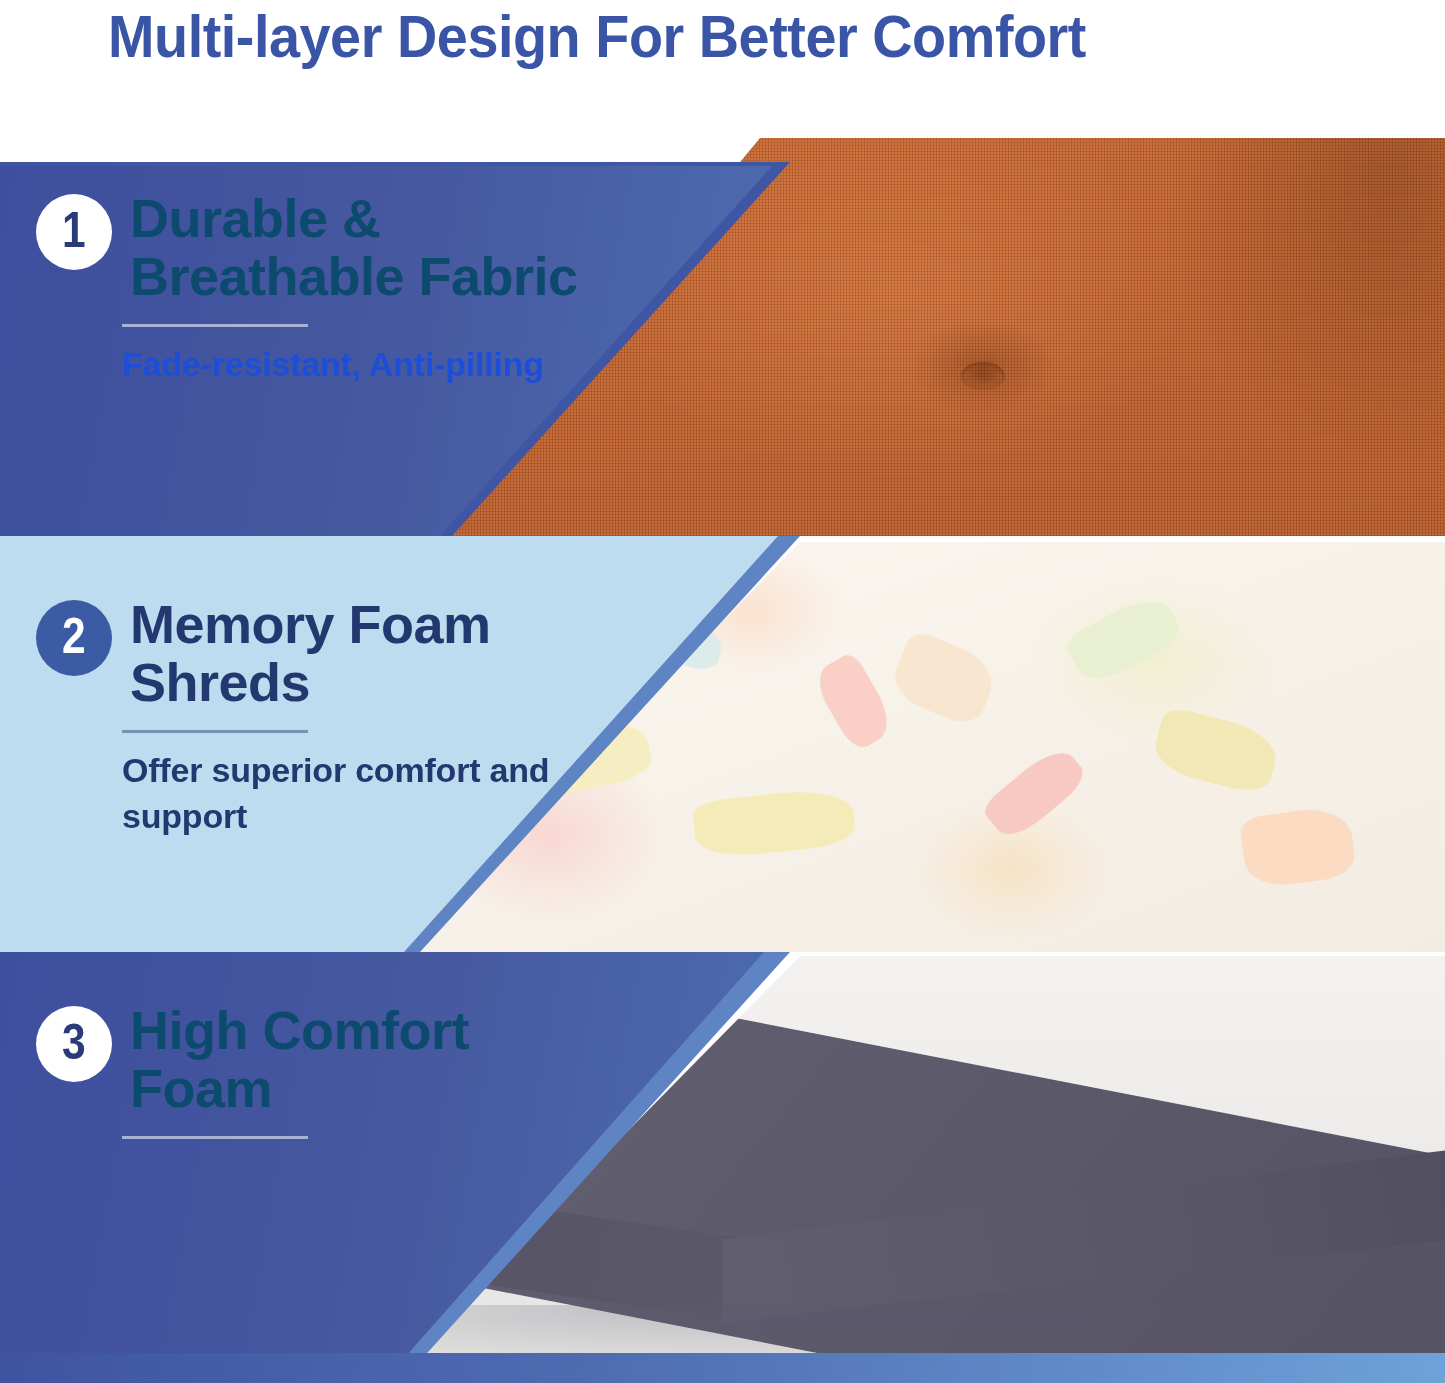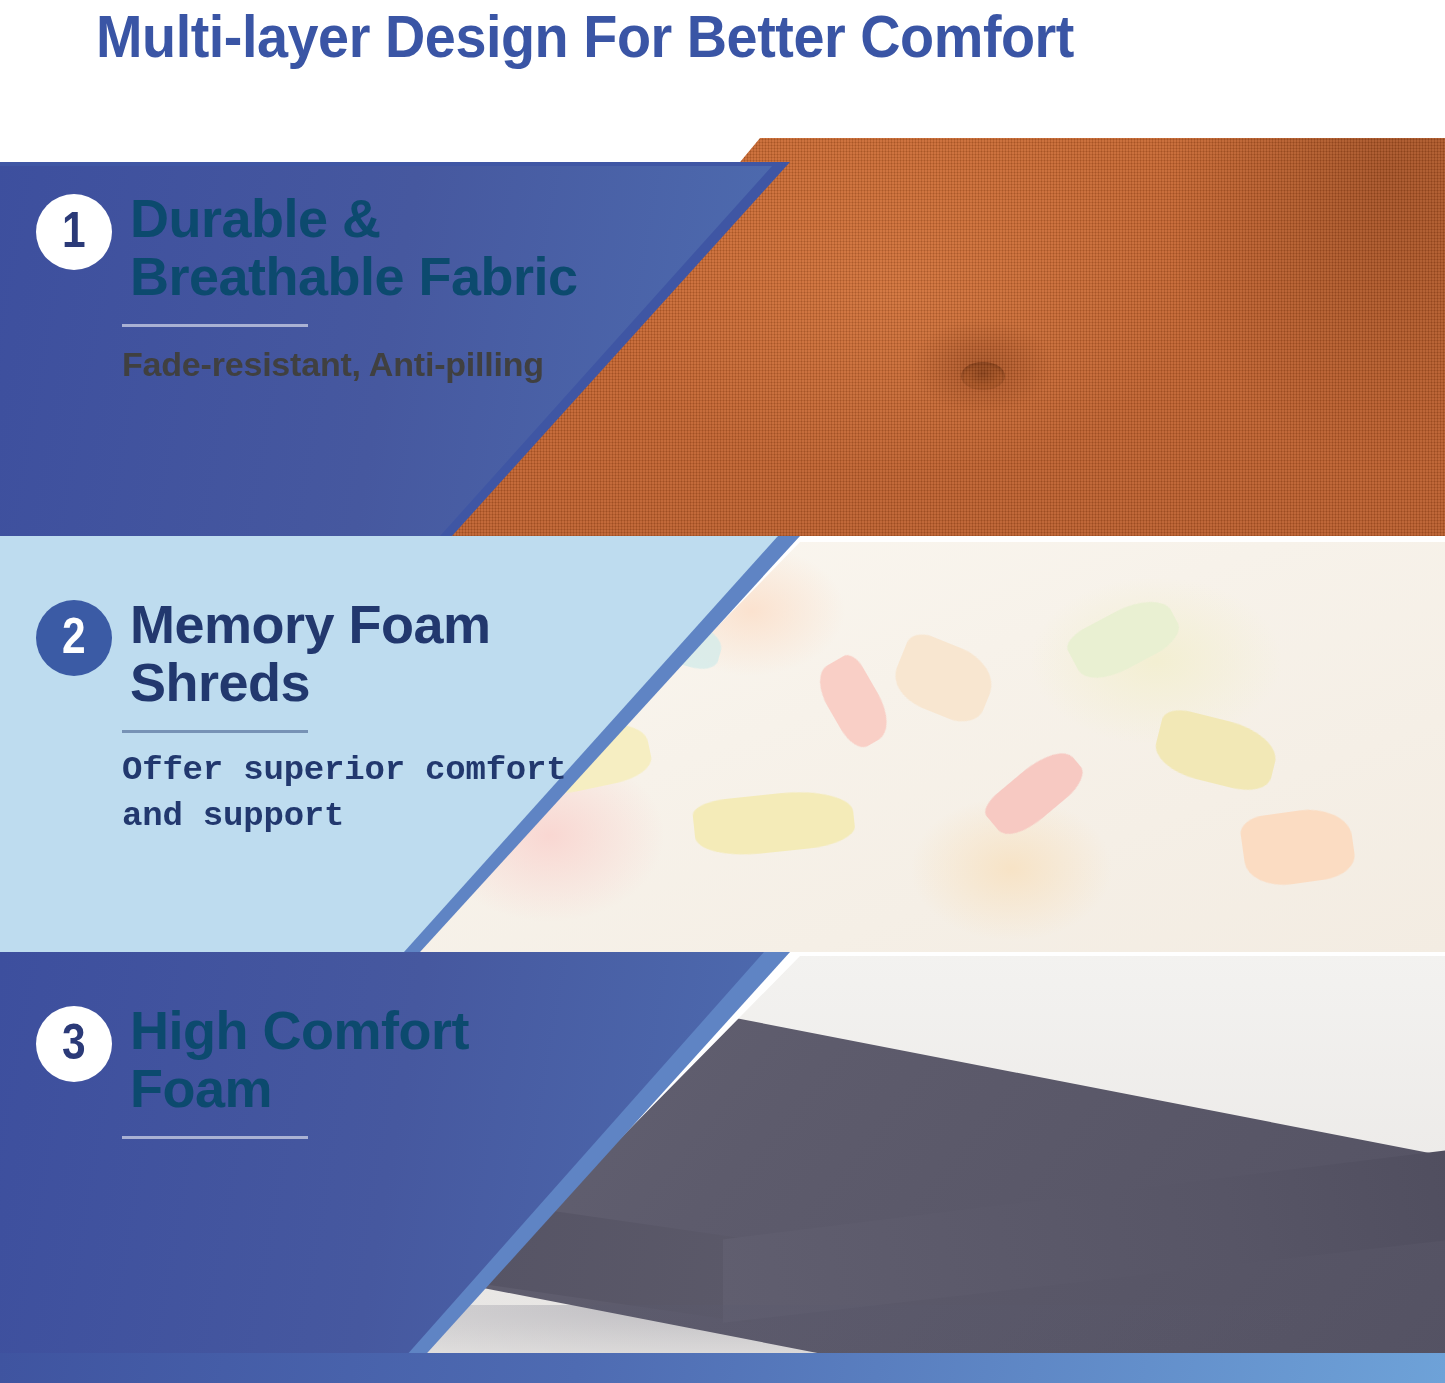--- a/index.html
+++ b/index.html
@@ -6,21 +6,21 @@
   * { margin:0; padding:0; box-sizing:border-box; }
   html,body { background:#ffffff; }
   body {
     width:1445px; height:1383px;
     font-family:"Liberation Sans", sans-serif;
     overflow:hidden; position:relative;
   }
 
   
   .title-bar{
-    position:absolute; left:0; top:0; width:1169px; height:132px;
+    position:absolute; left:12px; top:0; width:1169px; height:132px;
     background:#ffffff; z-index:40;
   }
   .title-text{
     position:absolute; left:50%; top:2px; transform:translateX(-50%);
     font-size:60px; font-weight:bold; color:#3a55a5;
     letter-spacing:-0.5px; white-space:nowrap;
     font-family:"Liberation Sans Narrow","Liberation Sans",sans-serif;
     transform-origin:center top;
   }
   .title-text span{ display:inline-block; transform:scaleX(0.93); transform-origin:center; }
@@ -129,22 +129,22 @@
   .heading.on-light{ color:#22386e; }
 
   .divider{ height:3px; width:186px; margin:18px 0 14px 86px; }
   .divider.on-blue{ background:rgba(255,255,255,.55); }
   .divider.on-light{ background:rgba(34,56,110,.45); }
 
   .sub{
     margin-left:86px; font-size:34px; font-weight:bold;
     line-height:1.38; letter-spacing:-0.2px;
   }
-  .sub.on-blue{ color:#404040; }
-  .sub.on-light{ color:#22386e;font-family:Liberation Mono, monospace; }
+  .sub.on-blue{ color:#1d4ed8; }
+  .sub.on-light{ color:#22386e; }
 
   .bottom-strip{
     position:absolute; left:0; bottom:0; width:1445px; height:30px; z-index:5;
     background:linear-gradient(100deg,#3f54a0 0%,#4e6bb2 40%,#6ea2d8 100%);
   }
 </style>
 </head>
 <body>
 
 <div class="title-bar">

